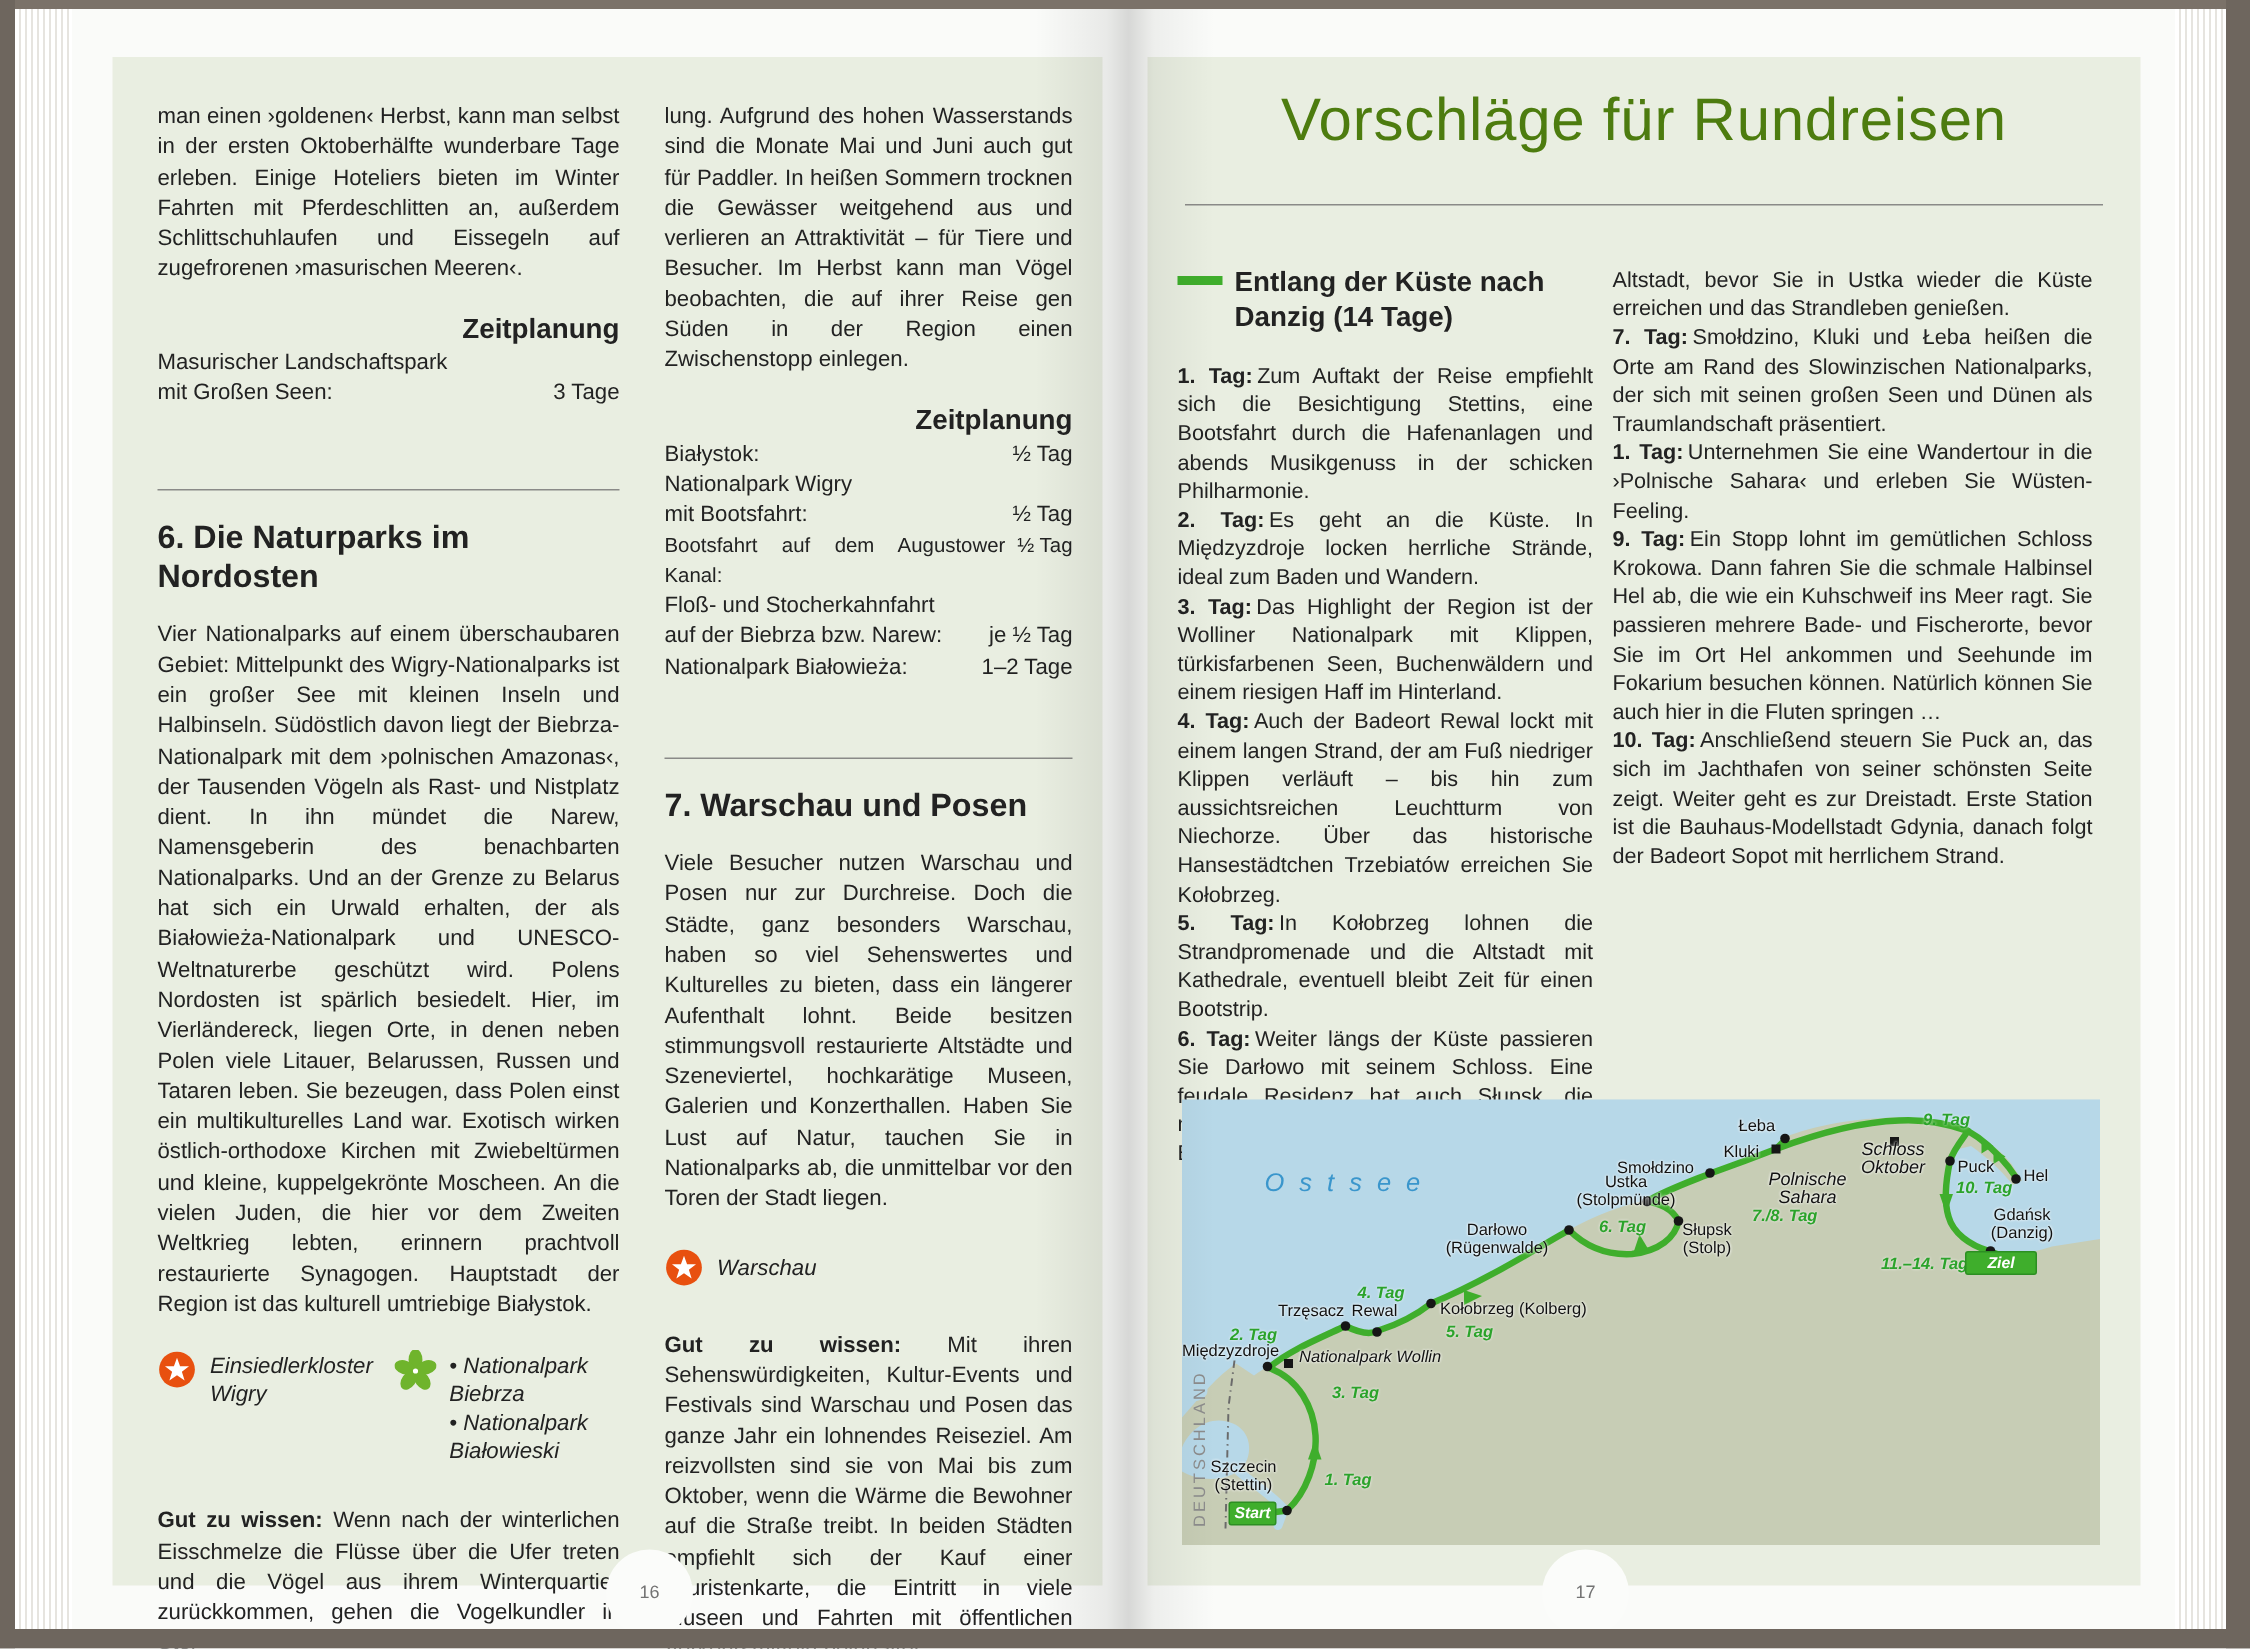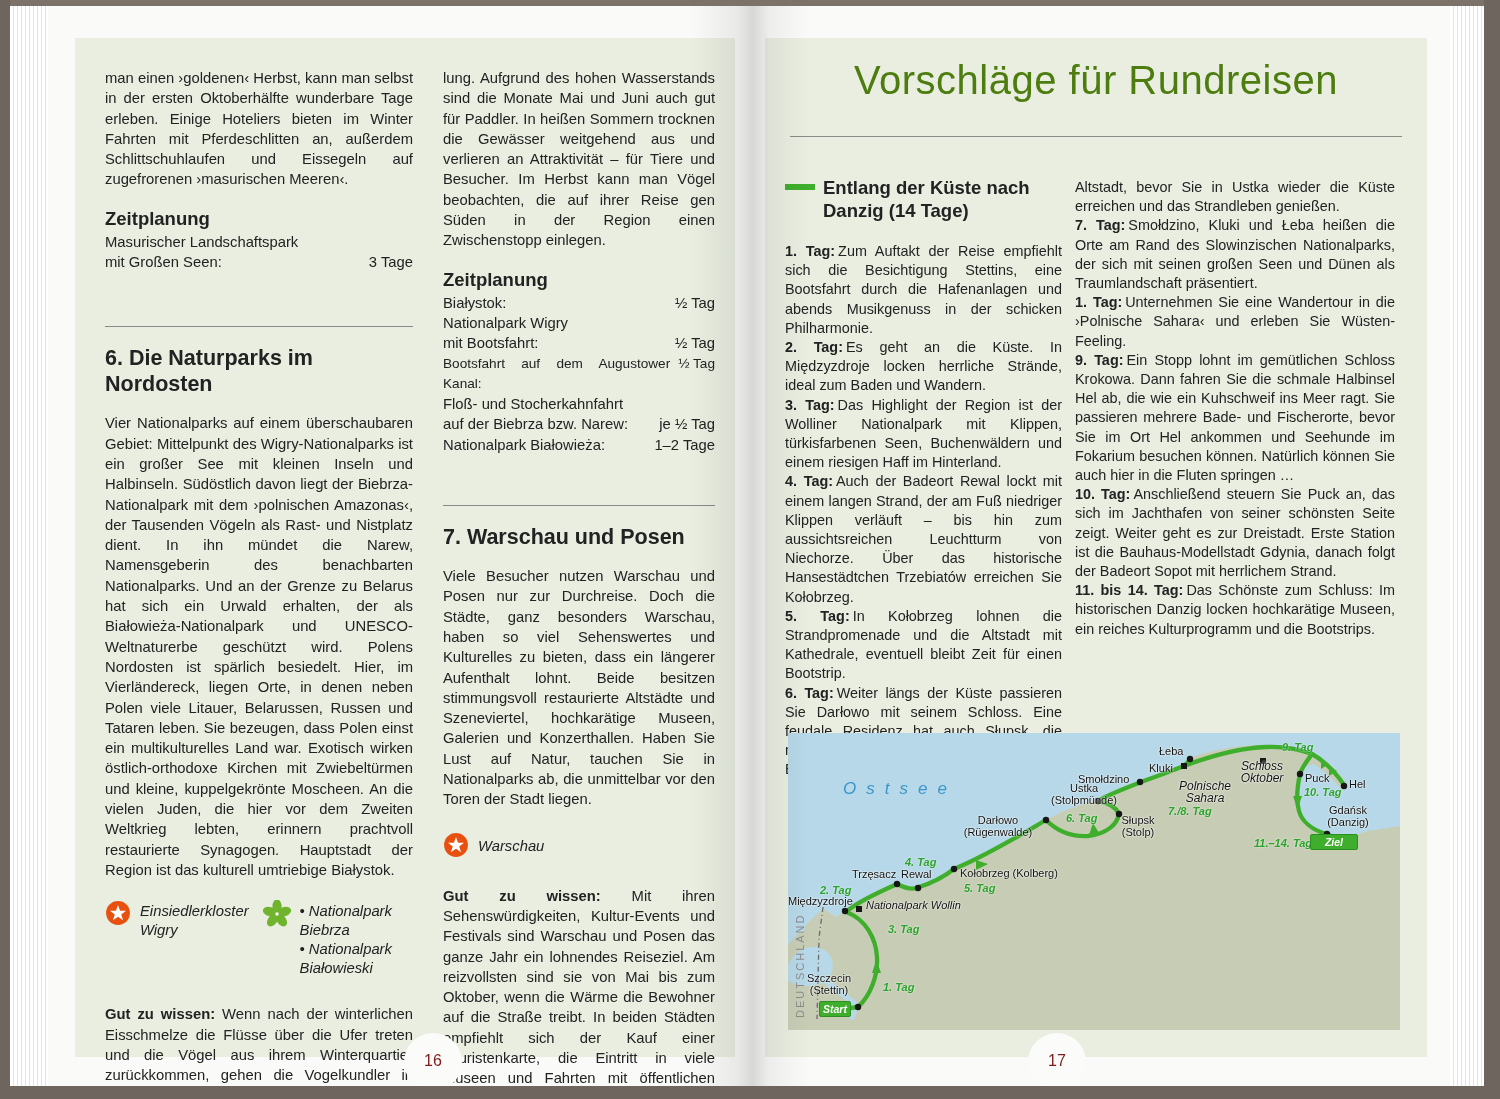--- a/index.html
+++ b/index.html
@@ -19,21 +19,21 @@
   .panel.left{left:75px;width:660px;}
   .panel.right{left:765px;width:662px;}
   .spine{position:absolute;left:690px;top:6px;width:120px;height:1080px;pointer-events:none;
       background:linear-gradient(to right,rgba(0,0,0,0) 0%,rgba(0,0,0,0.07) 40%,rgba(0,0,0,0.14) 52%,rgba(0,0,0,0.05) 66%,rgba(0,0,0,0) 100%);}
 
   .col{position:absolute;text-align:justify;}
   .body{font-size:14.8px;line-height:20.3px;margin:0 0 0 0;}
   .rp .body{font-size:14.4px;line-height:19.2px;}
   b{font-weight:bold;}
   .hsec{font-size:21.5px;font-weight:bold;line-height:26px;margin:0 0 16px 0;text-align:left;}
-  .hzeit{font-size:18.5px;font-weight:bold;margin:18px 0 2px 0;text-align:left;}
+  .hzeit{font-size:18.5px;font-weight:bold;margin:18px 0 2px 0;text-align:right;}
   .divider{border:none;border-top:1.3px solid #8a8a88;margin:22px 0 18px 0;}
   .zrow{display:flex;justify-content:space-between;font-size:14.8px;line-height:20.3px;}
   .zrow .zval{white-space:nowrap;padding-left:8px;}
 
   .poi-wrap{display:flex;gap:14px;margin:20px 0 26px 0;text-align:left;}
   .poi-group{display:flex;gap:9px;}
   .poi-label{font-style:italic;font-size:14.8px;line-height:19px;padding-top:2px;}
   .poi-list{font-style:italic;font-size:14.8px;line-height:19px;padding-top:2px;}
   .poi-list div::before{content:"• ";}
   .poi-icon{flex:0 0 auto;}
@@ -55,21 +55,21 @@
   .mlabel.it{font-style:italic;}
   .dlabel{position:absolute;font-size:11px;font-weight:bold;font-style:italic;color:#2ba32b;white-space:nowrap;
       text-shadow:0 0 2px rgba(255,255,255,.8);}
   .sea-label{position:absolute;left:55px;top:46px;color:#3a96cc;font-size:17px;font-style:italic;letter-spacing:10px;}
   .country-label{position:absolute;left:6px;top:183px;color:#8c8c8c;font-size:11px;letter-spacing:2px;
       writing-mode:vertical-rl;transform:rotate(180deg);height:102px;}
   .badge{position:absolute;background:#3fae2c;border:1px solid #2c8f22;color:#fff;
       font-size:10.5px;font-weight:bold;font-style:italic;text-align:center;border-radius:2px;padding:1px 0;}
 
   .page-tab{position:absolute;top:1033px;width:58px;height:58px;border-radius:50%;background:#fbfcfa;
-      text-align:center;font-size:16px;color:#7f1d1d;line-height:56px;}
+      text-align:center;font-size:12px;color:#737373;line-height:56px;}
   .page-tab.l{left:404px;} .page-tab.r{left:1028px;}
 </style>
 </head>
 <body>
 
 <div class="edge-top"></div>
 <div class="stack-left"></div>
 <div class="stack-right"></div>
 <div class="paper"></div>
 
@@ -186,21 +186,20 @@
   <p class="body day"><b>5. Tag:</b><span>In Kołobrzeg lohnen die Strandpromenade und die Altstadt mit Kathedrale, eventuell bleibt Zeit für einen Bootstrip.</span></p>
   <p class="body day"><b>6. Tag:</b><span>Weiter längs der Küste passieren Sie Darłowo mit seinem Schloss. Eine feudale Residenz hat auch Słupsk, die nächste Station. Unternehmen Sie einen Bummel durch die</span></p>
 </div>
 
 <div class="col rp" style="left:1075px;top:178px;width:320px;">
   <p class="body">Altstadt, bevor Sie in Ustka wieder die Küste erreichen und das Strandleben genießen.</p>
   <p class="body day"><b>7. Tag:</b><span>Smołdzino, Kluki und Łeba heißen die Orte am Rand des Slowinzischen Nationalparks, der sich mit seinen großen Seen und Dünen als Traumlandschaft präsentiert.</span></p>
   <p class="body day"><b>1. Tag:</b><span>Unternehmen Sie eine Wandertour in die ›Polnische Sahara‹ und erleben Sie Wüsten-Feeling.</span></p>
   <p class="body day"><b>9. Tag:</b><span>Ein Stopp lohnt im gemütlichen Schloss Krokowa. Dann fahren Sie die schmale Halbinsel Hel ab, die wie ein Kuhschweif ins Meer ragt. Sie passieren mehrere Bade- und Fischerorte, bevor Sie im Ort Hel ankommen und Seehunde im Fokarium besuchen können. Natürlich können Sie auch hier in die Fluten springen …</span></p>
   <p class="body day"><b>10. Tag:</b><span>Anschließend steuern Sie Puck an, das sich im Jachthafen von seiner schönsten Seite zeigt. Weiter geht es zur Dreistadt. Erste Station ist die Bauhaus-Modellstadt Gdynia, danach folgt der Badeort Sopot mit herrlichem Strand.</span></p>
-  <p class="body day"><b>11. bis 14. Tag:</b><span>Das Schönste zum Schluss: Im historischen Danzig locken hochkarätige Museen, ein reiches Kulturprogramm und die Bootstrips.</span></p>
 </div>
 
 <div class="map">
   <svg width="612" height="297" viewBox="0 0 612 297">
     <rect x="0" y="0" width="612" height="297" fill="#b7d8e8"></rect>
     <path fill="#c7cdb5" d="M0,212 C12,198 24,184 36,176 L48,184 C52,181 55,179 58,178 C66,171 78,165 90,160 L109,151 L121,156 L131,154 C143,150 156,143 166,136 C196,124 232,102 258,87 C276,77 295,70 310,67 C325,62 340,55 353,49 C366,43 382,36 396,32 L402,25 C420,18 448,12 478,12 C496,12 512,16 524,21 C534,25 545,33 553,43 L560,54 L554,57 C546,47 536,38 526,31 L518,33 C514,36 512,40 512,44 C509,56 508,68 512,79 C516,90 526,97 538,101 C550,105 565,103 580,98 L612,93 L612,297 L0,297 Z"></path>
     <path fill="#b7d8e8" d="M0,232 C6,218 20,210 34,216 C46,221 48,236 40,246 C28,256 10,254 0,248 Z"></path>
     <ellipse cx="8" cy="194" rx="9" ry="7" fill="#b7d8e8"></ellipse>
     <path fill="none" stroke="#b7d8e8" stroke-width="6" stroke-linecap="round" d="M38,248 C50,258 60,264 68,273 L64,284"></path>
     <path fill="none" stroke="#6a6a6a" stroke-width="1.3" stroke-dasharray="5,3,1,3" d="M35,174 L31,205 L30,245 L29,286"></path>

